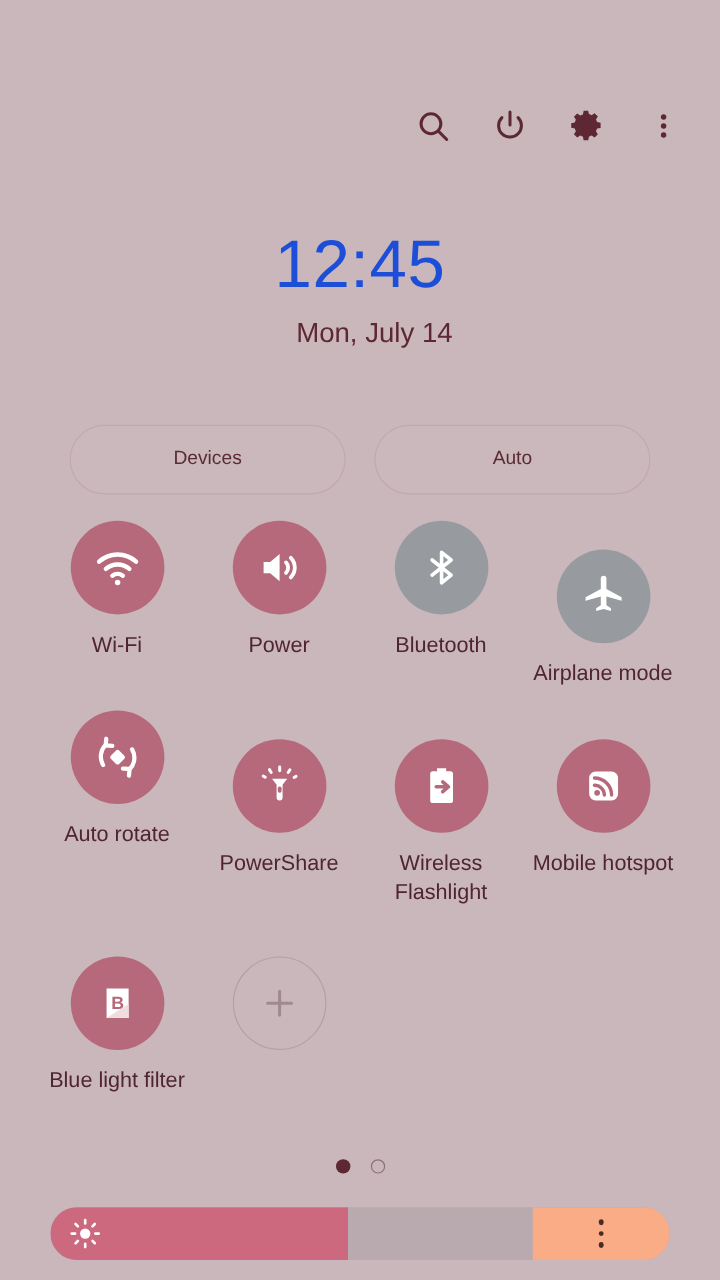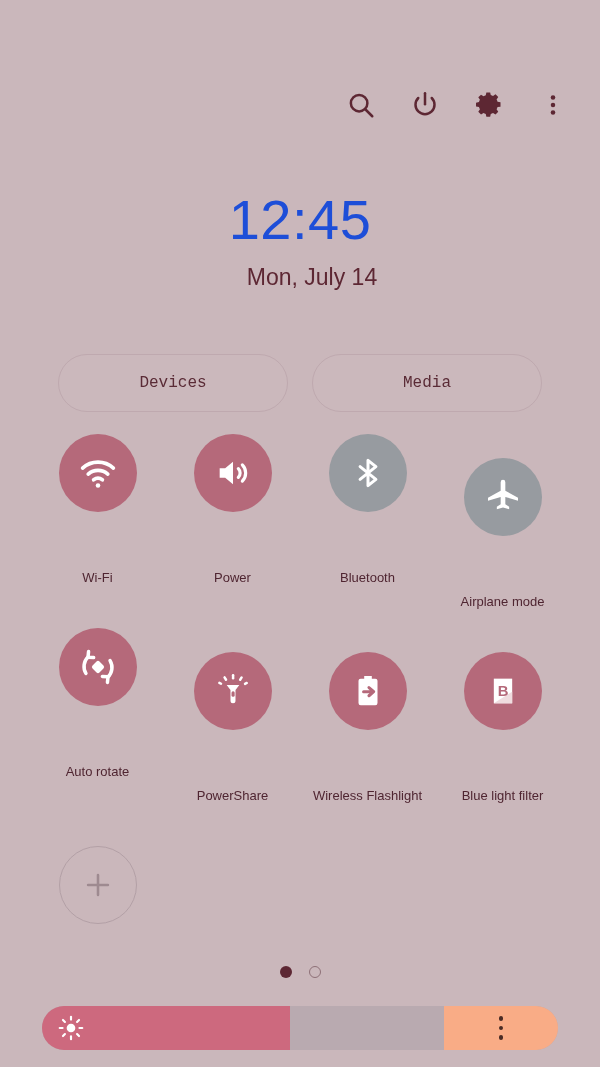--- a/index.html
+++ b/index.html
@@ -29,21 +29,21 @@
     font-size:56px; font-weight:400; color:#1d4ed8;
     letter-spacing:0.5px; line-height:1;
   }
   .date {
     margin-top:16px; font-size:23px; color:#5d2733; font-weight:400;padding-left:24px;
   }
 
   
   .pills {
     position:absolute; top:354px; left:58px;
-    width:484px; display:flex; gap:24px;font-family:Liberation Mono, monospace;
+    width:484px; display:flex; gap:24px;
   }
   .pill {
     flex:1; height:58px; border-radius:29px;
     border:1px solid #bfa9af;
     display:flex; align-items:center; justify-content:center;
     font-size:16px; color:#5a2b36; cursor:pointer;
     background:rgba(255,255,255,0.02);
   }
 
   
@@ -61,22 +61,22 @@
     width:78px; height:78px; border-radius:50%;
     display:flex; align-items:center; justify-content:center;
     margin-bottom:14px;
   }
   .tile-circle.on  { background:#b5697a; }
   .tile-circle.off { background:#979ba0; }
   .tile-circle.add {
     background:transparent; border:1.5px solid #b3a0a6;
   }
   .tile-label {
-    font-size:13px; color:#4f2531; 
-    line-height:1.32; max-width:132px; font-weight:400;margin-top:43px;
+    font-size:18px; color:#4f2531; text-align:center;
+    line-height:1.32; max-width:132px; font-weight:400;
   }
   .tile-circle svg { display:block; }
 
   .row2 { margin-top:24px; }
   .row3 { margin-top:24px; }
 
   
   .dots {
     position:absolute; top:966px; left:0; width:600px;
     display:flex; justify-content:center; gap:17px; align-items:center;
@@ -139,21 +139,21 @@
     </div>
   </div>
 
   <div class="clockwrap">
     <div class="clock">12:45</div>
     <div class="date">Mon, July 14</div>
   </div>
 
   <div class="pills">
     <div class="pill">Devices</div>
-    <div class="pill">Media</div>
+    <div class="pill">Auto</div>
   </div>
 
   <div class="grid">
 
     <div class="tile">
       <div class="tile-circle on">
         <svg width="42" height="42" viewBox="0 0 24 24" fill="none" stroke="#fff" stroke-width="2.1" stroke-linecap="round">
           <path d="M3.2 9.2a13 13 0 0 1 17.6 0"></path>
           <path d="M6.4 12.6a8.6 8.6 0 0 1 11.2 0"></path>
           <path d="M9.5 15.9a4.2 4.2 0 0 1 5 0"></path>
@@ -225,20 +225,31 @@
       <div class="tile-circle on">
         <svg width="38" height="38" viewBox="0 0 24 24">
           <path d="M9.6 2.6h4.8v1.6h2.2a1.4 1.4 0 0 1 1.4 1.4v14a1.4 1.4 0 0 1-1.4 1.4H7.4A1.4 1.4 0 0 1 6 19.6v-14a1.4 1.4 0 0 1 1.4-1.4h2.2z" fill="#fff"></path>
           <path d="M9.2 12.4h4.6M12.6 9.8l3 2.6-3 2.6" fill="none" stroke="#b5697a" stroke-width="1.9" stroke-linecap="round" stroke-linejoin="round"></path>
         </svg>
       </div>
       <div class="tile-label">Wireless Flashlight</div>
     </div>
 
 
+    <div class="tile row3">
+      <div class="tile-circle on">
+        <svg width="38" height="38" viewBox="0 0 24 24">
+          <rect x="4.4" y="4.4" width="15.2" height="15.2" rx="3.4" fill="#fff"></rect>
+          <circle cx="8.6" cy="15.6" r="1.5" fill="#b5697a"></circle>
+          <path d="M7.2 11.6a5.2 5.2 0 0 1 5.2 5.2" fill="none" stroke="#b5697a" stroke-width="1.8" stroke-linecap="round"></path>
+          <path d="M7.2 7.8a9 9 0 0 1 9 9" fill="none" stroke="#b5697a" stroke-width="1.8" stroke-linecap="round"></path>
+        </svg>
+      </div>
+      <div class="tile-label">Mobile hotspot</div>
+    </div>
 
     <div class="tile row3">
       <div class="tile-circle on">
         <svg width="38" height="38" viewBox="0 0 24 24">
           <path d="M6.2 4.2h11.6v15.6H6.2z" fill="#fff"></path>
           <path d="M17.8 19.8L6.2 19.8 17.8 12.4z" fill="#efdcdf"></path>
           <text x="12" y="15.1" font-family="Liberation Sans, sans-serif" font-size="9.4" font-weight="bold" fill="#b5697a" text-anchor="middle">B</text>
         </svg>
       </div>
       <div class="tile-label">Blue light filter</div>

